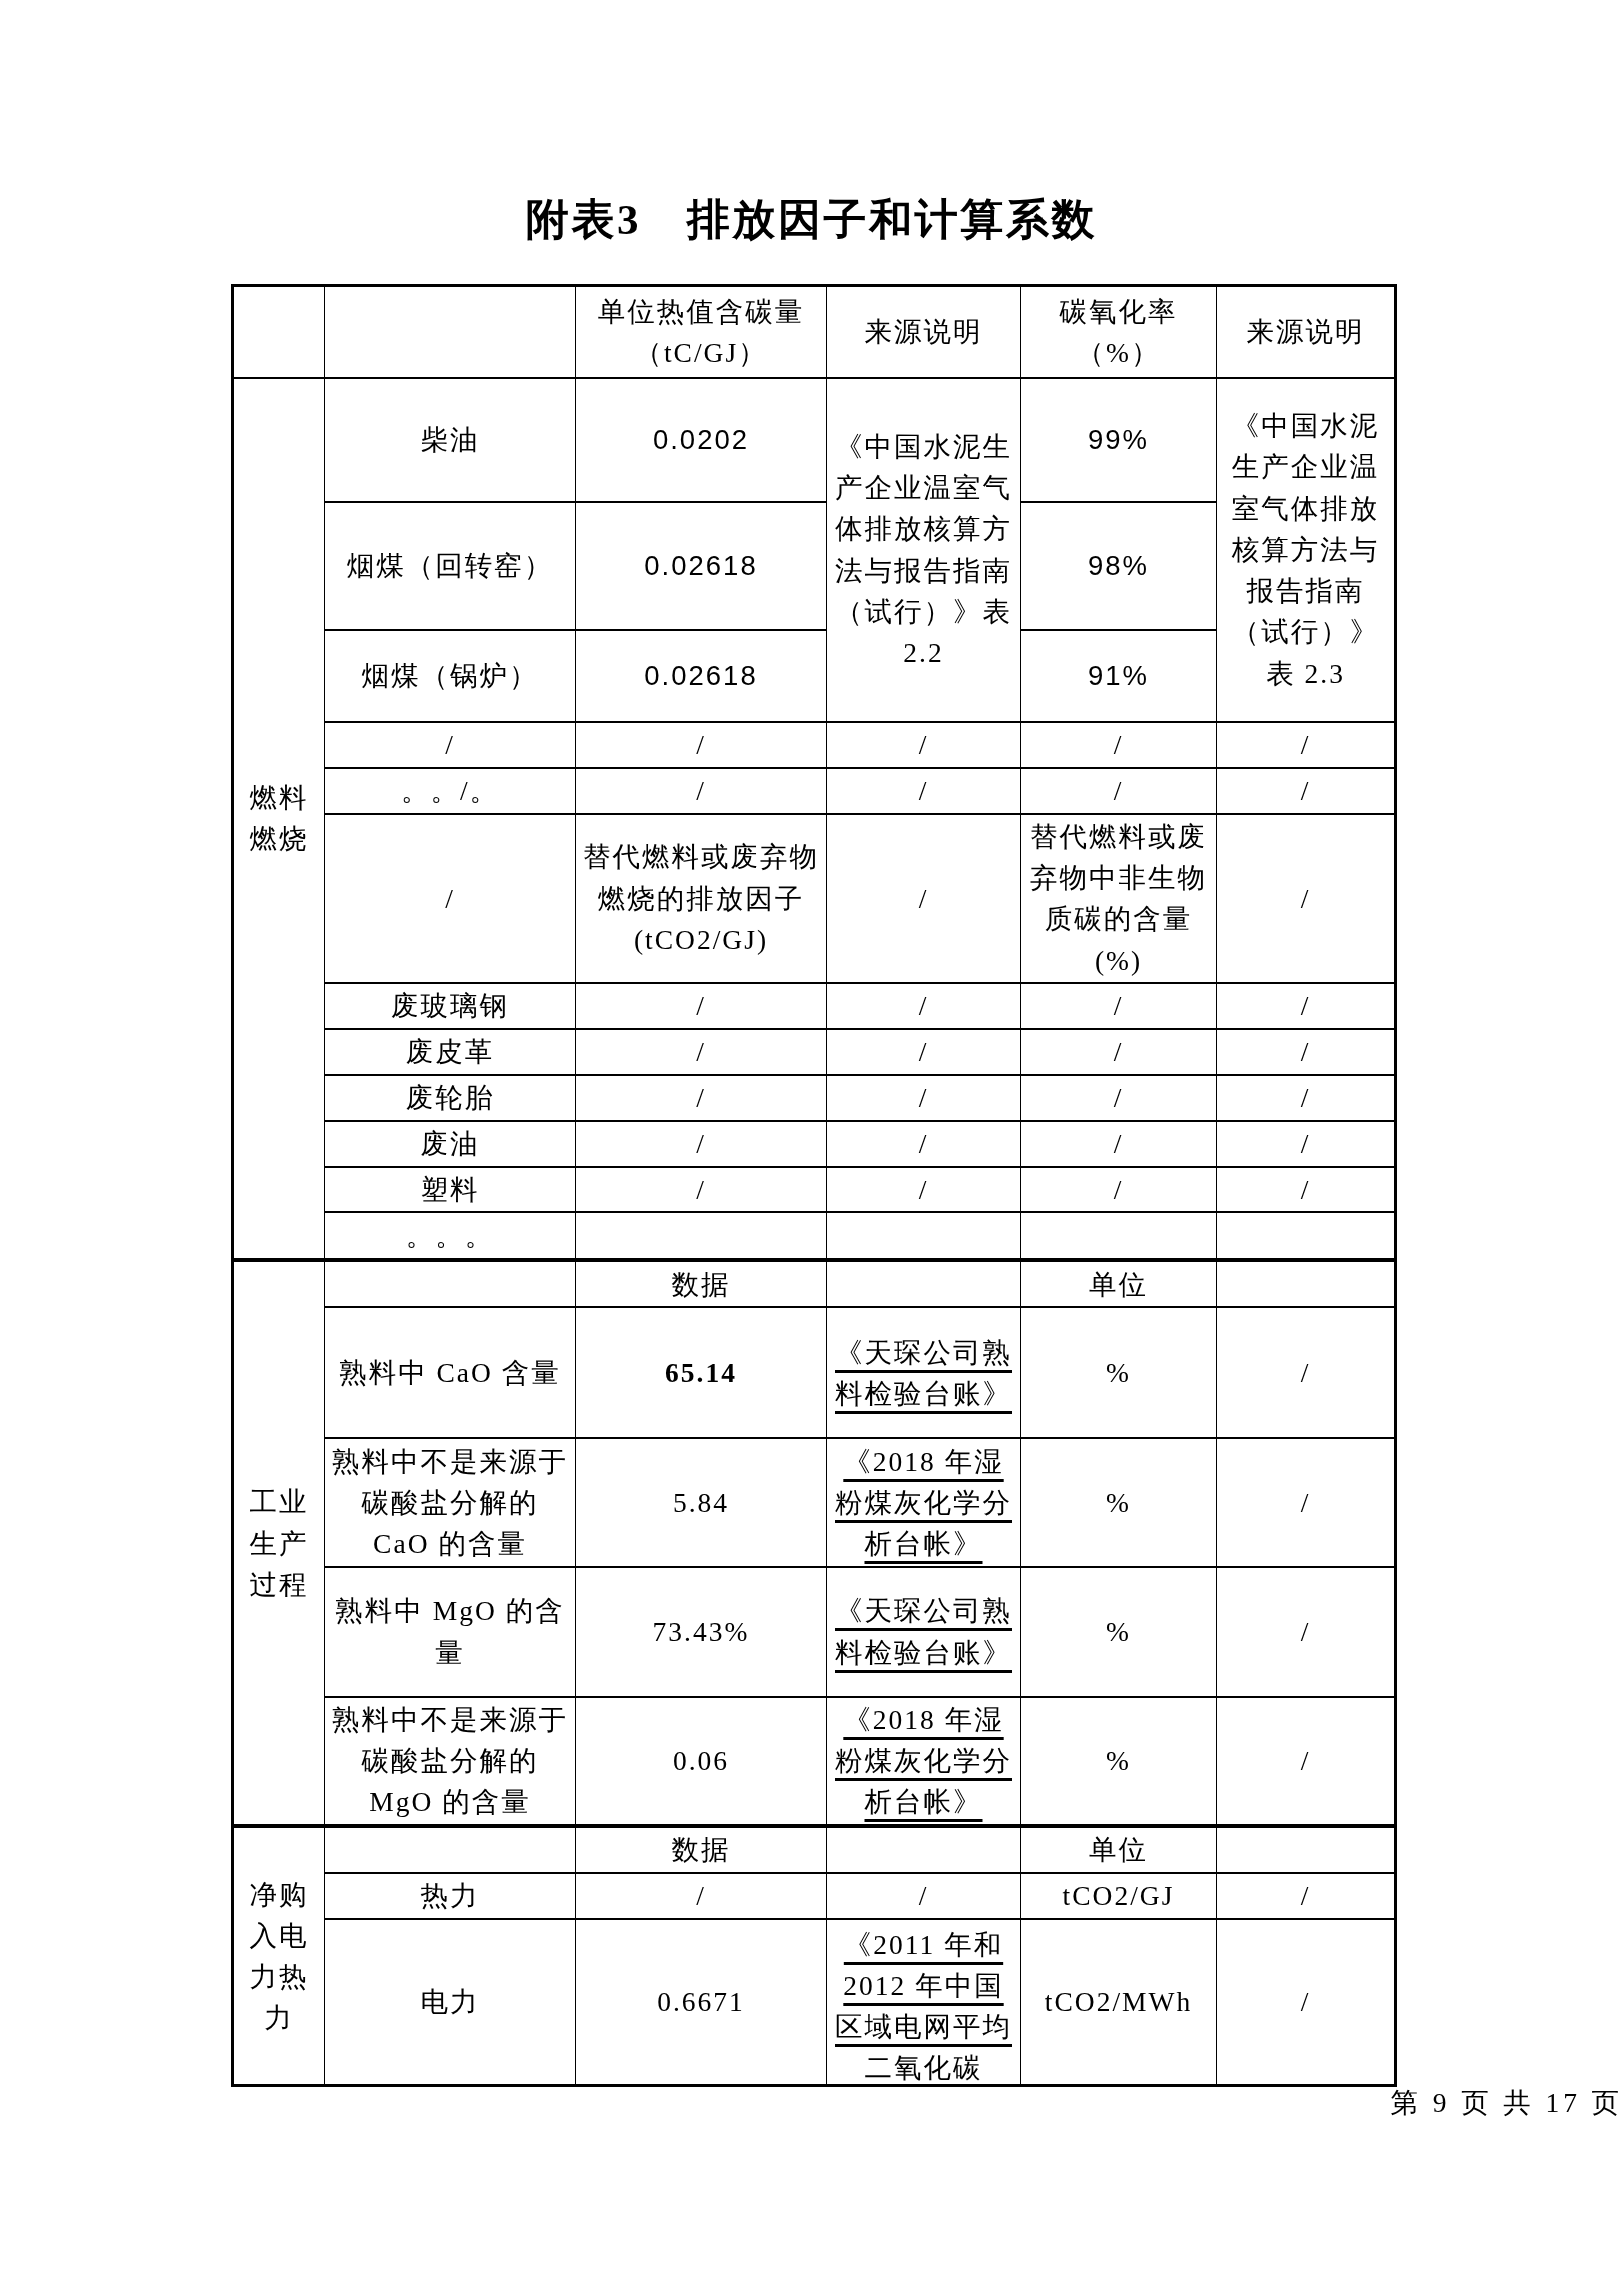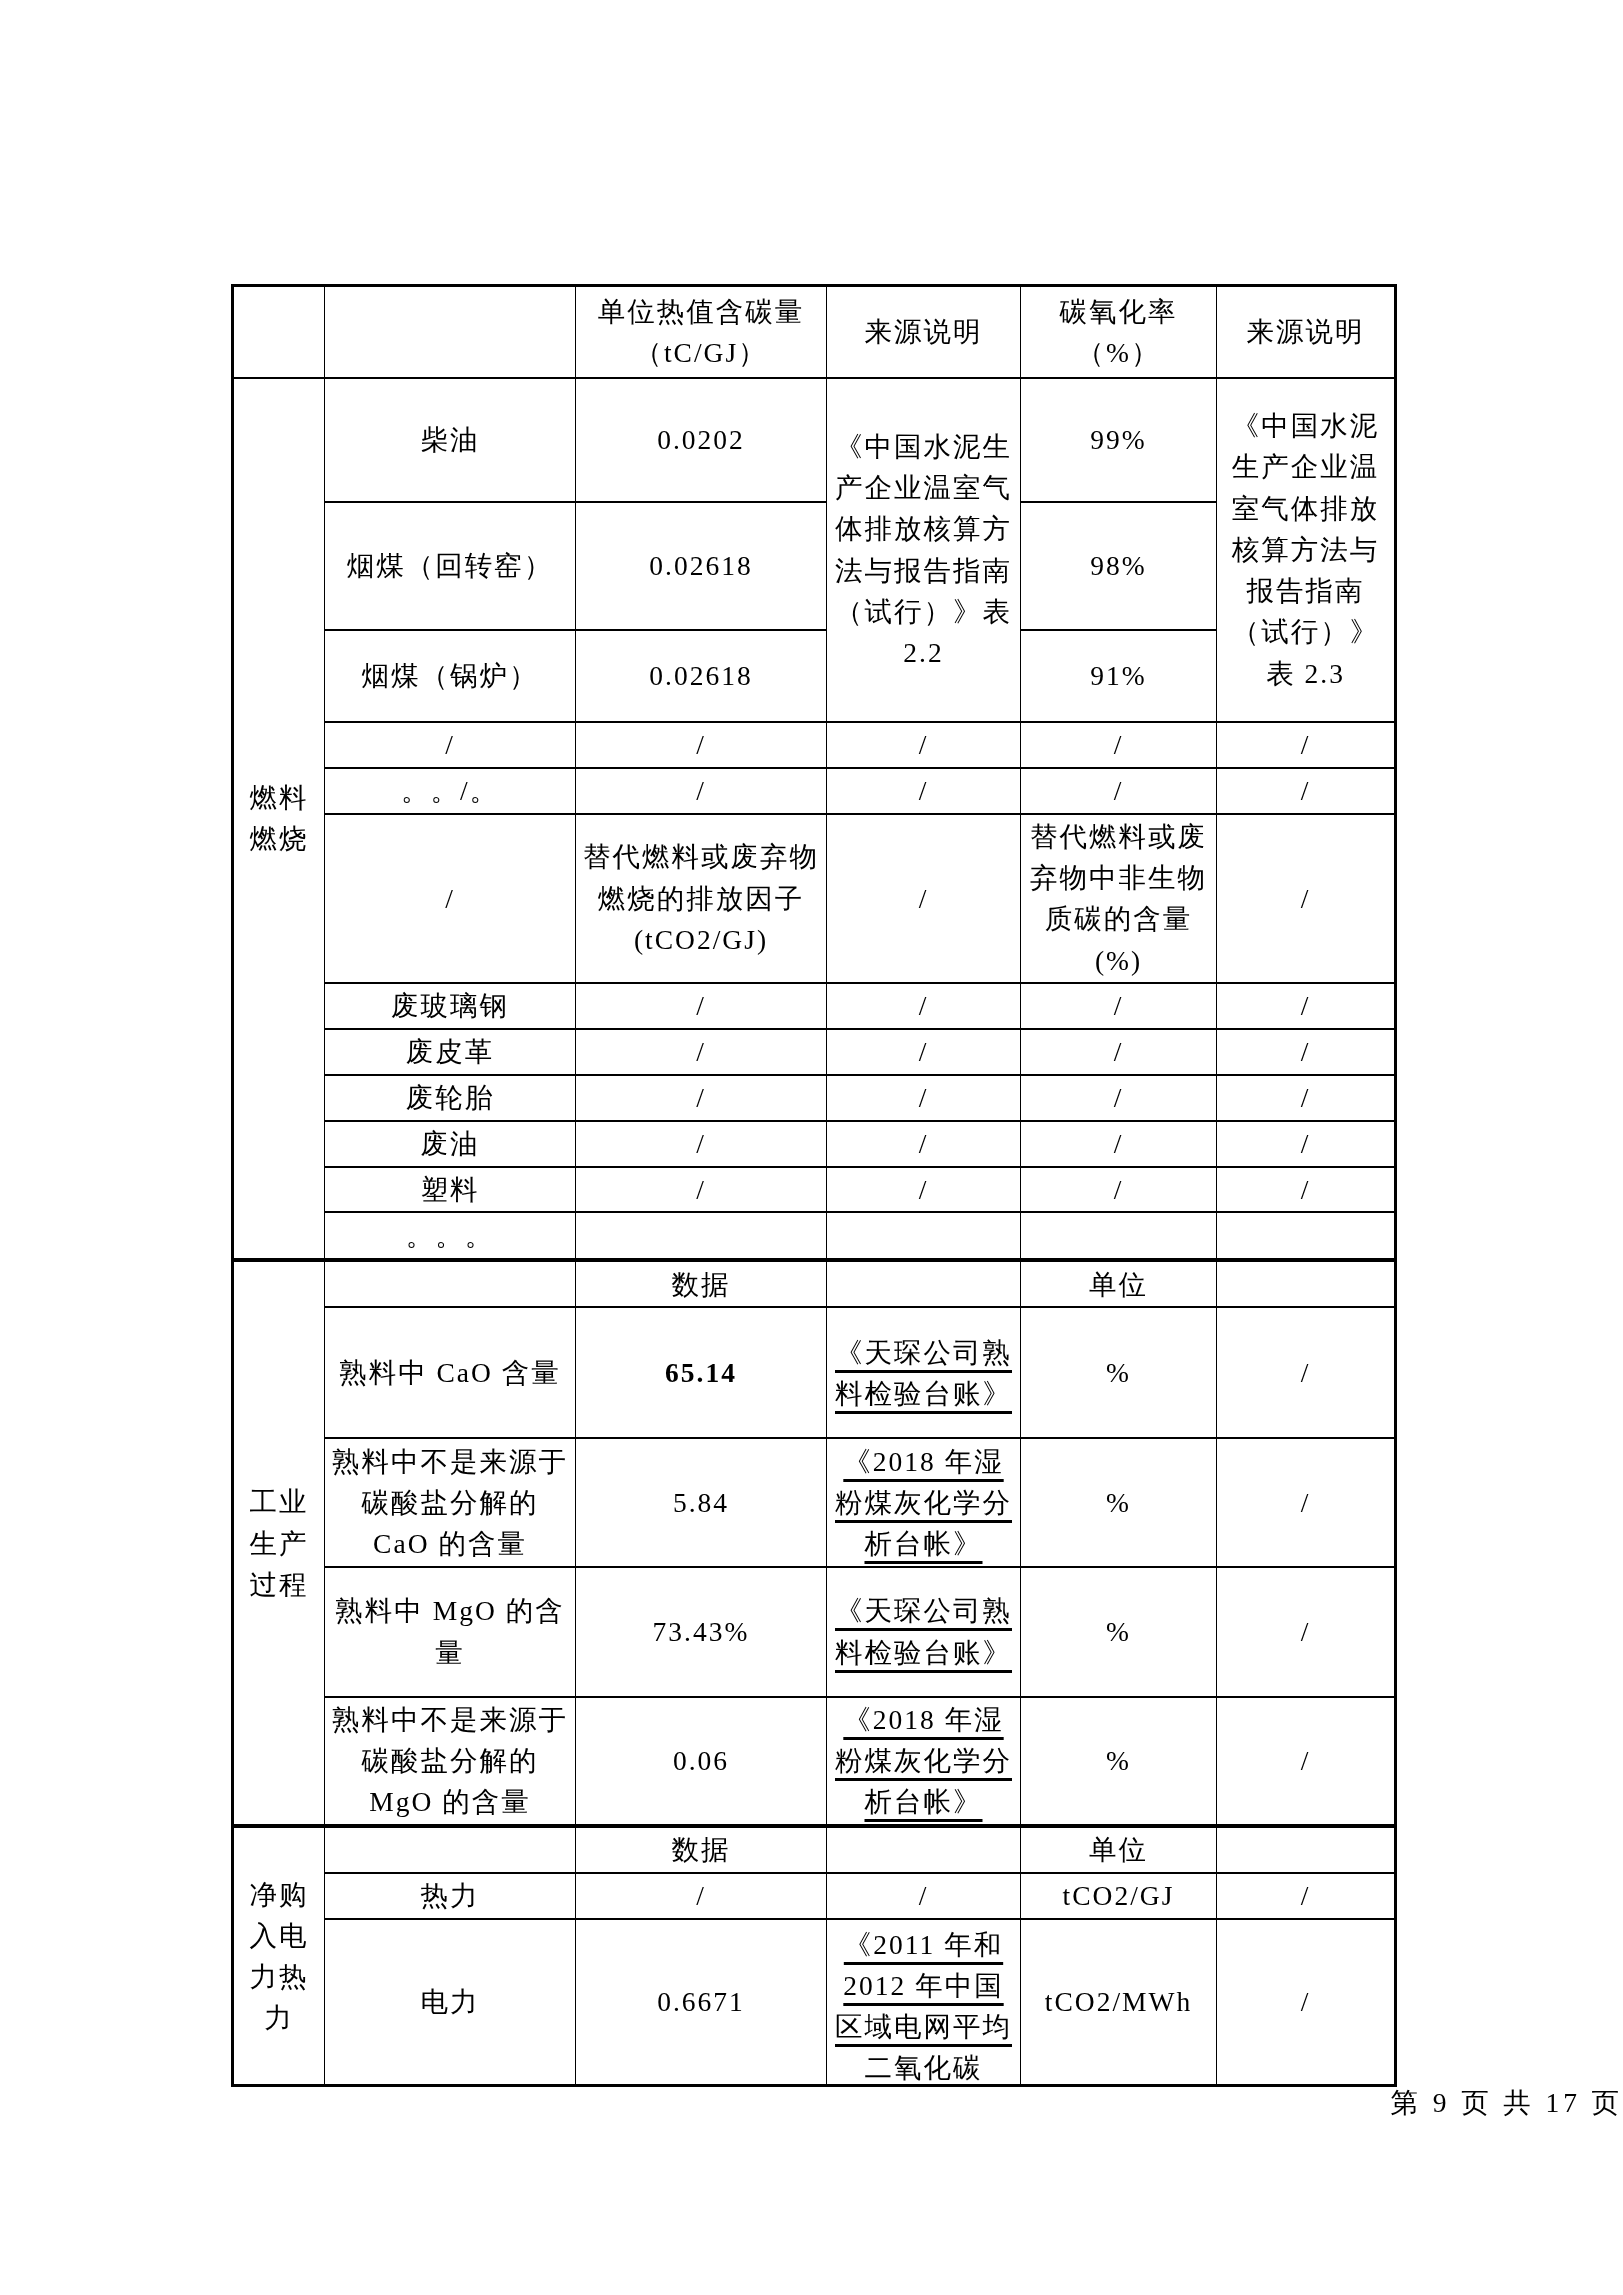--- a/index.html
+++ b/index.html
@@ -47,21 +47,21 @@
   tr.sec > td{border-top:4.6px solid #000;}
   td.cat{
     letter-spacing:7.9px;
     line-height:2.1;
     padding:0 6.5px;
     font-size:29px;
     margin-left:31px;
   }
   td.hdr{line-height:1.7;}
   td.num-sans{
-    font-family:Liberation Serif, serif;
+    font-family:Liberation Sans, sans-serif;
     font-size:30px;
     letter-spacing:0.7px;
   }
   td.num-serif{font-size:29px;letter-spacing:0.7px;margin-top:32px;}
   td.bold{font-weight:700;}
   td.slash{font-size:29px;}
   td.dots{font-size:19.6px;letter-spacing:6.5px;}
   td.srccell{line-height:1.5;padding:1.3px 3.9px;}
   .src{
     text-decoration:underline;
@@ -83,20 +83,21 @@
     text-align:right;
     font-size:27.5px;
     letter-spacing:3.9px;
   }
 </style>
 </head>
 <body>
 
 <div class="page">
 
+  <h1 class="title">附表3　排放因子和计算系数</h1>
 
   <table class="main">
     <colgroup>
       <col style="width:92px">
         <col style="width:251px">
         <col style="width:251px">
       <col style="width:194px">
         <col style="width:196px">
         <col style="width:179px">
     </colgroup>

